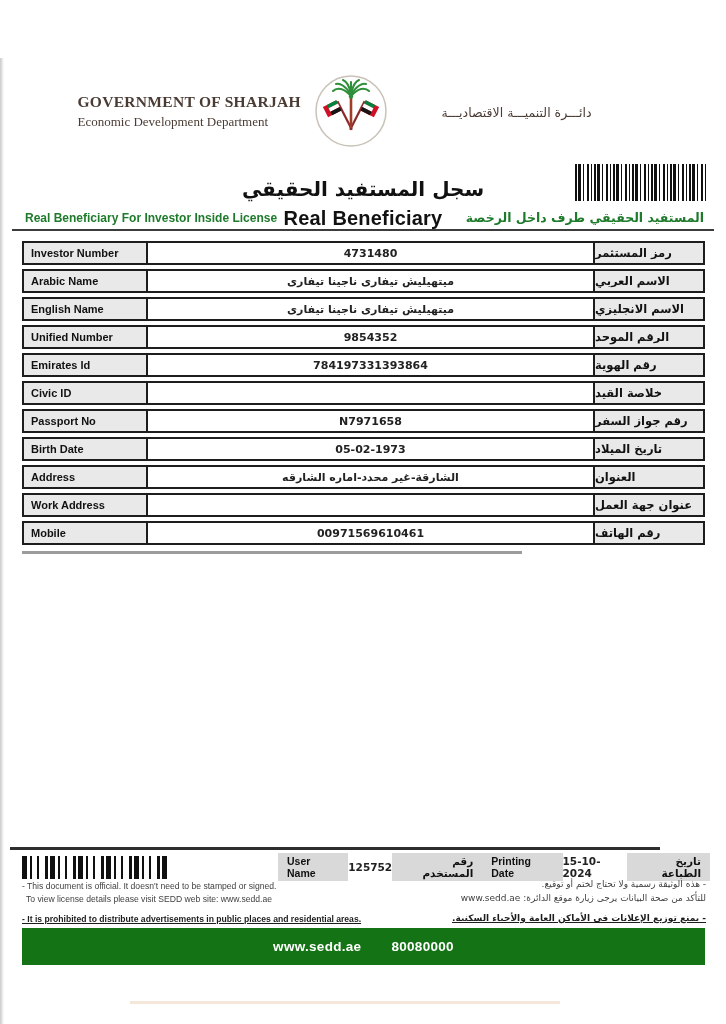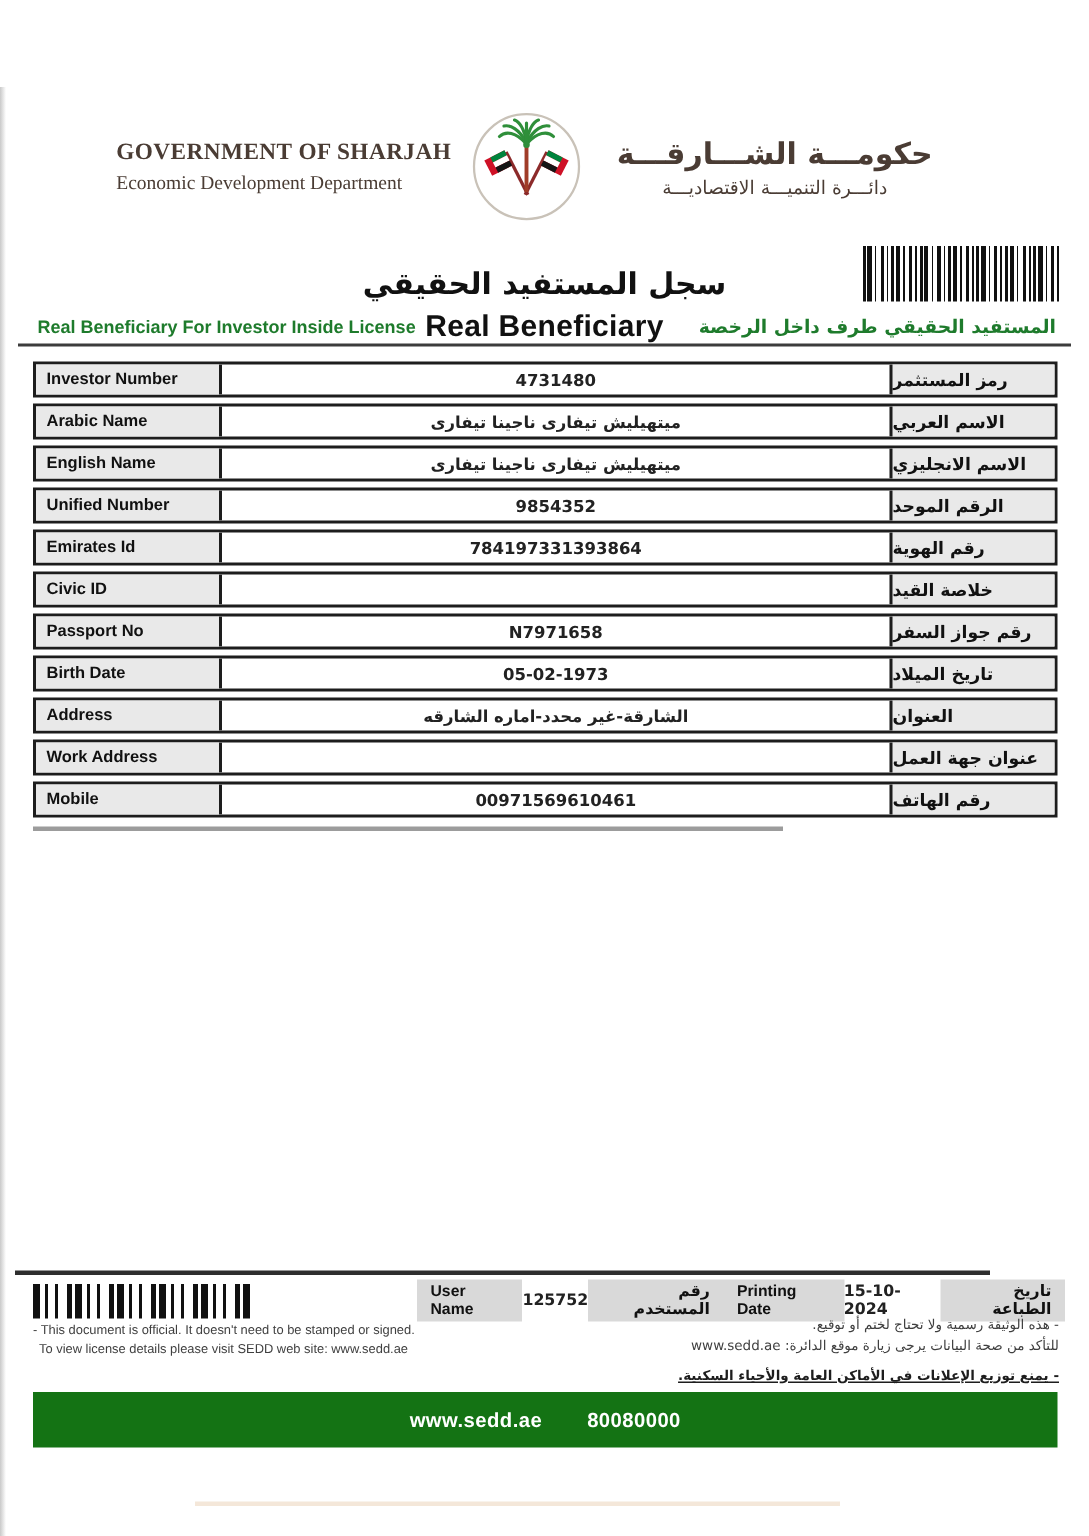--- a/index.html
+++ b/index.html
@@ -114,21 +114,20 @@
         <path d="M37 22 C44 14 51 13 55 17"></path>
         <path d="M37 21 C32 12 26 9 22 10"></path>
         <path d="M37 21 C42 12 48 9 52 10"></path>
         <path d="M37 20 C35 11 32 7 29 6"></path>
         <path d="M37 20 C39 11 42 7 45 6"></path>
         <path d="M37 20 L37 8"></path>
       </g>
       <circle cx="37" cy="22.5" r="2.2" fill="#2f8f3a"></circle>
     </svg>
     <div class="gov-ar">
-      <div class="t1">حكومـــة الشـــارقـــة</div>
       <div class="t2">دائـــرة التنميـــة الاقتصاديـــة</div>
     </div>
   </div>
 
   <div class="doc-title">
     <div class="ar">سجل المستفيد الحقيقي</div>
     <div class="en">Real Beneficiary</div>
   </div>
   <div class="barcode-top"></div>
 
@@ -215,20 +214,21 @@
     <span class="meta-val">125752</span>
     <span class="meta-box ar">رقم المستخدم</span>
     <span class="meta-box">Printing Date</span>
     <span class="meta-val">15-10-2024</span>
     <span class="meta-box ar">تاريخ الطباعة</span>
   </div>
 
   <div class="notes-en">
     <div>- This document is official. It doesn't need to be stamped or signed.</div>
     <div class="l2">To view license details please visit SEDD web site: www.sedd.ae</div>
+    <div class="note-strong">- It is prohibited to distribute advertisements in public places and residential areas.</div>
   </div>
 
   <div class="notes-ar">
     <div>- هذه الوثيقة رسمية ولا تحتاج لختم أو توقيع.</div>
     <div>للتأكد من صحة البيانات يرجى زيارة موقع الدائرة: www.sedd.ae</div>
     <div class="note-strong">- يمنع توزيع الإعلانات في الأماكن العامة والأحياء السكنية.</div>
   </div>
 
   <div class="green-bar">
     <span>www.sedd.ae</span>

